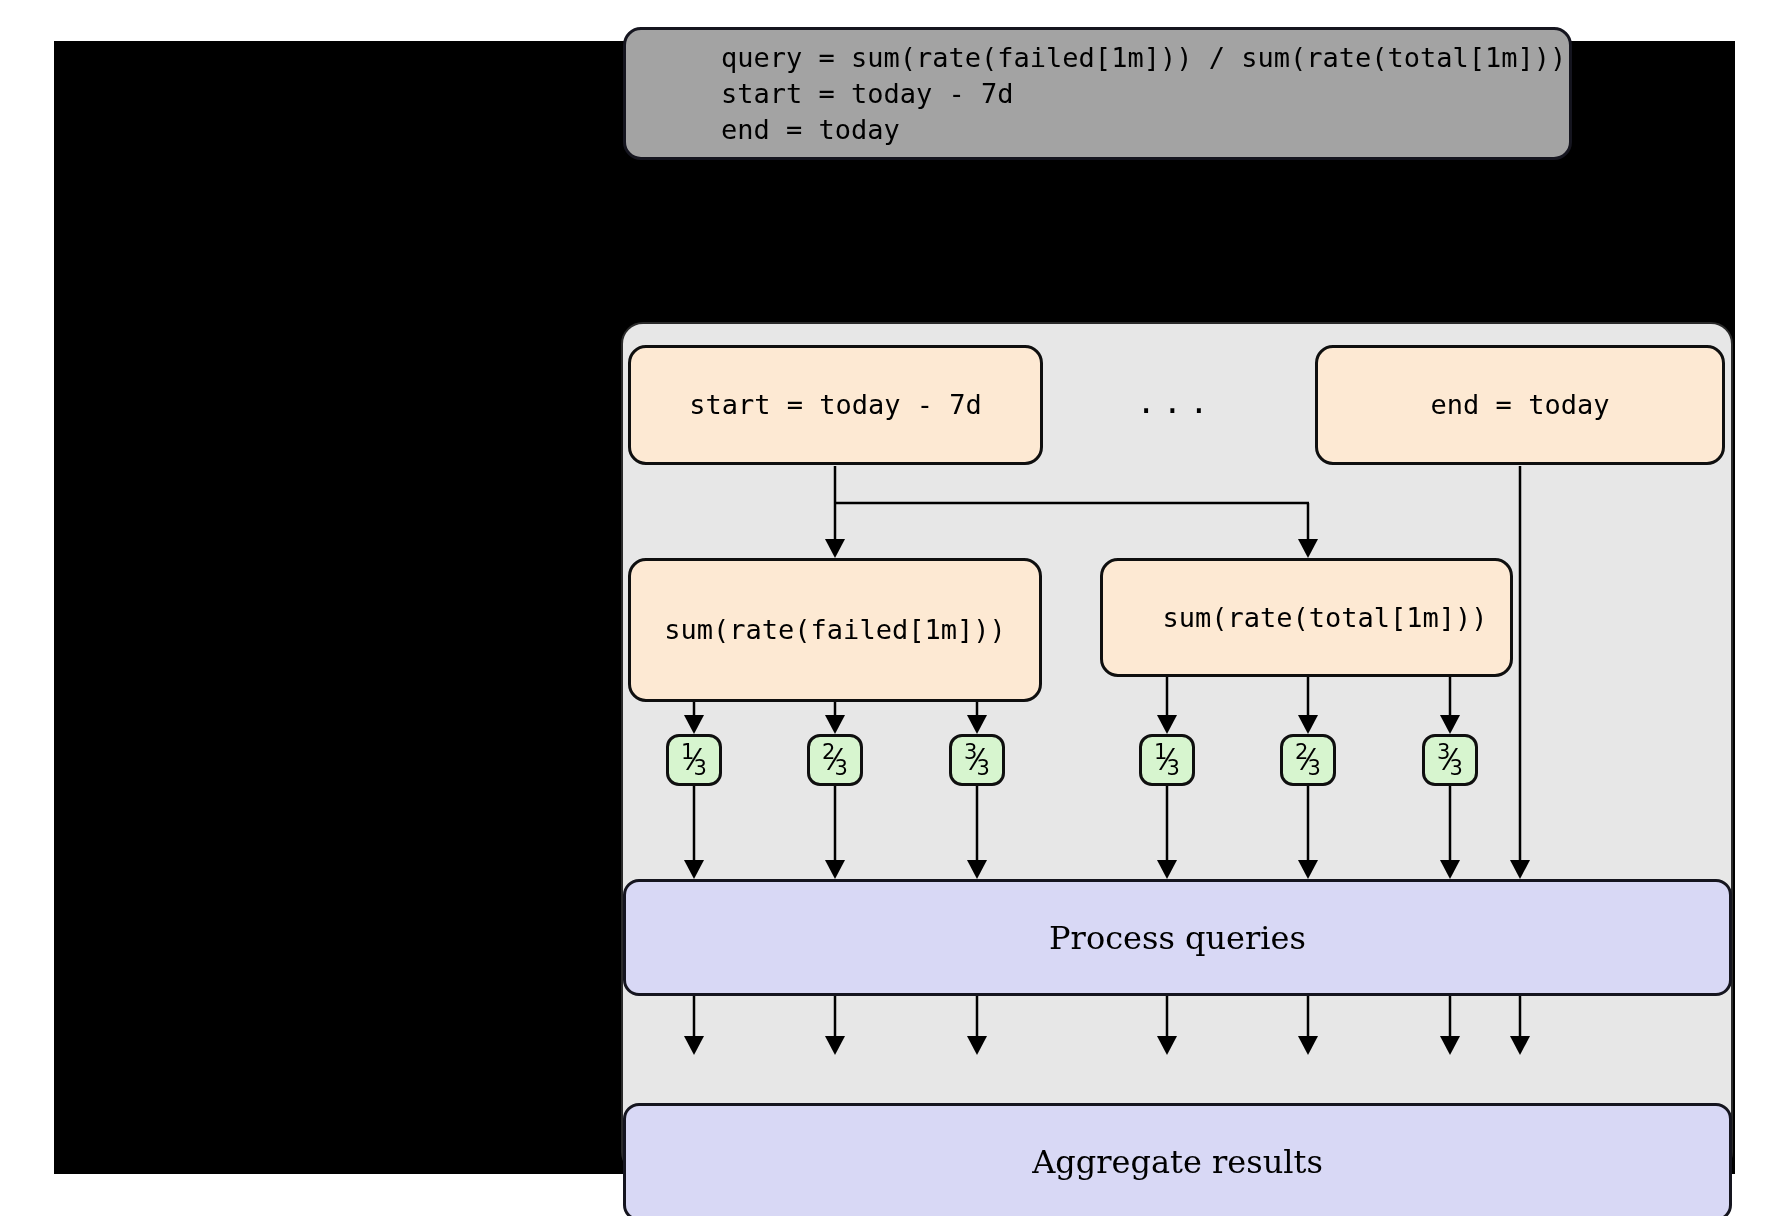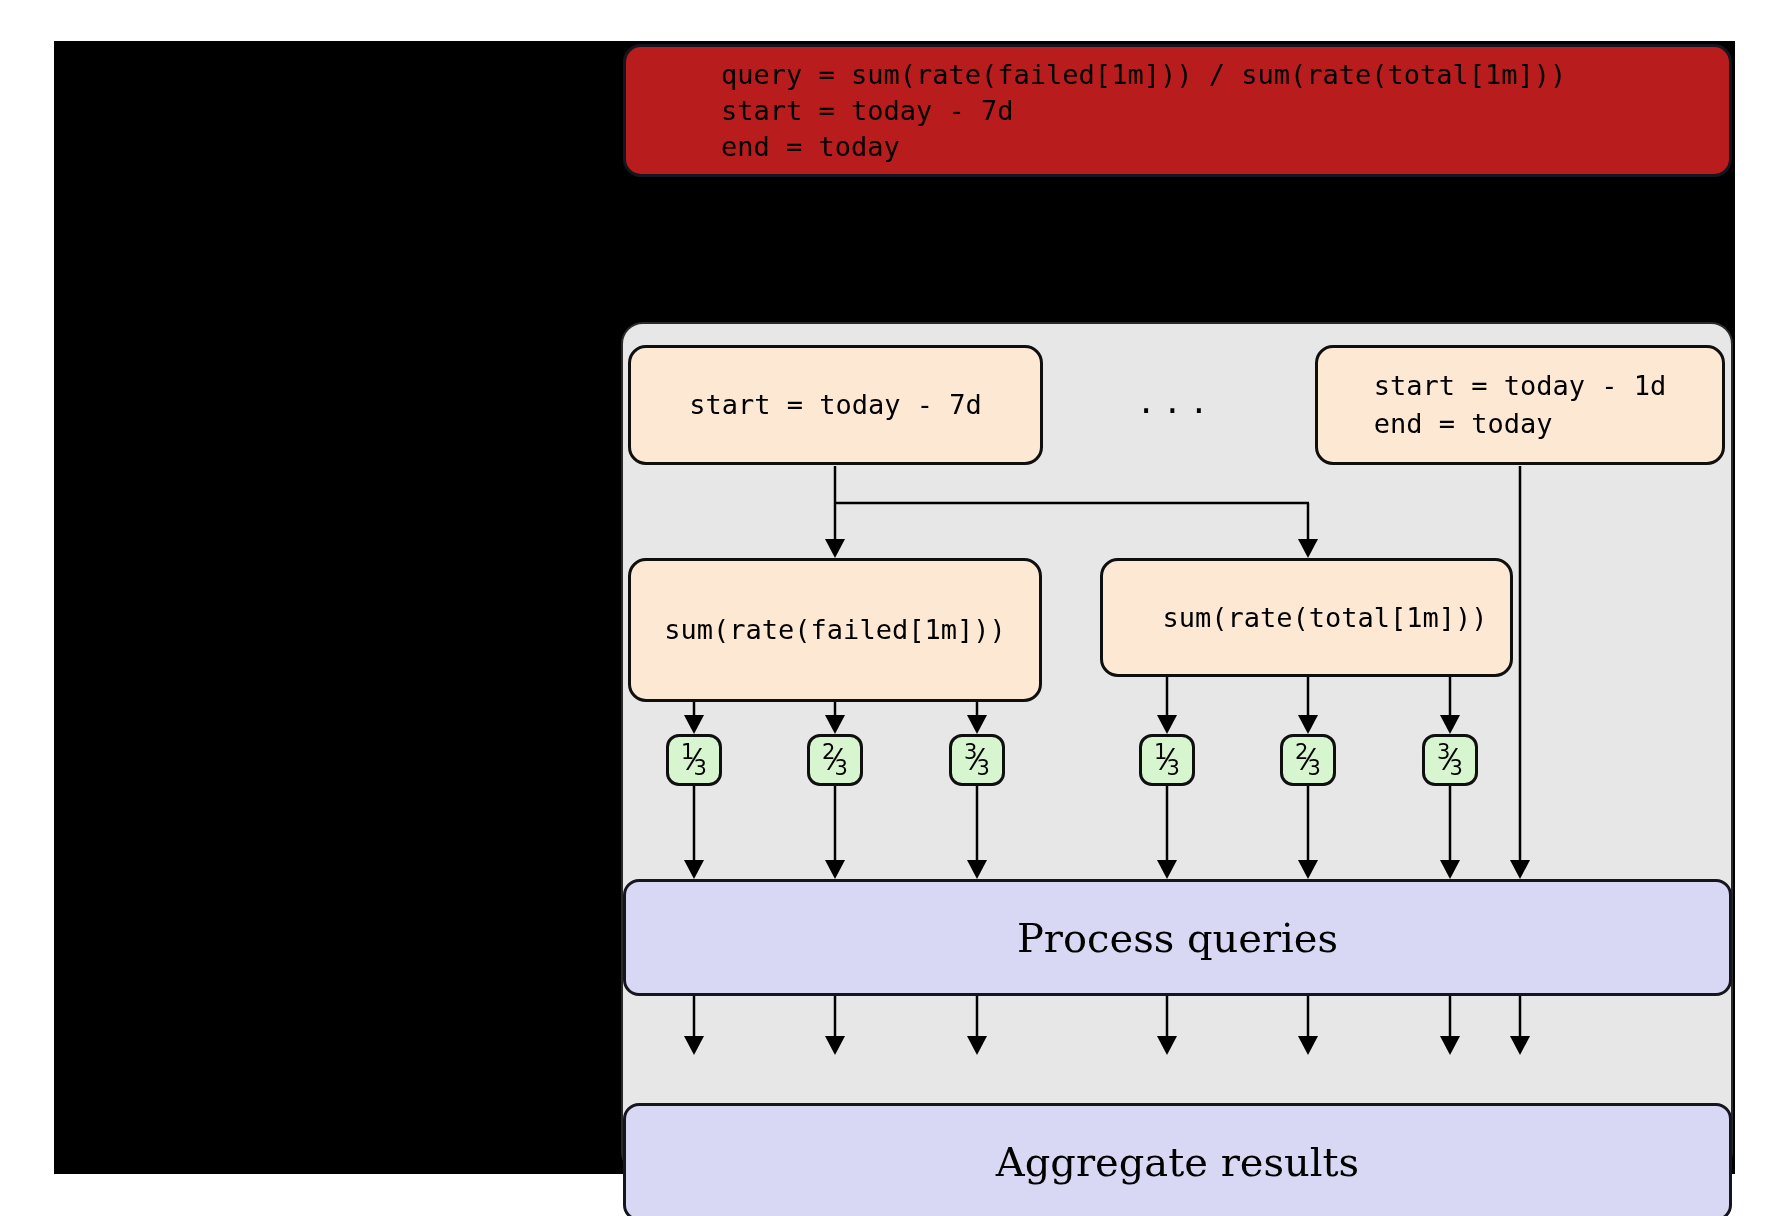--- a/index.html
+++ b/index.html
@@ -7,22 +7,22 @@
     width:1789px;height:1216px;position:relative;background:#ffffff;
     font-family:"DejaVu Sans",sans-serif;overflow:hidden;
   }
   .abs{position:absolute;box-sizing:border-box;}
 
   
   .black-bg{left:54px;top:41px;width:1681px;height:1133px;background:#000000;z-index:0;}
 
   
   .code-box{
-    left:623px;top:44px;width:1109px;height:133px;z-index:2;
-    background:#b91c1c;border:3px solid #15151f;border-radius:18px;
+    left:623px;top:27px;width:949px;height:133px;z-index:2;
+    background:#a3a3a3;border:3px solid #15151f;border-radius:18px;
     display:flex;flex-direction:column;justify-content:center;
     padding-left:95px;
   }
   .code-line{
     font-family:"DejaVu Sans Mono",monospace;font-size:27px;line-height:36px;
     color:#000;white-space:pre;
   }
 
   
   .panel{
@@ -64,21 +64,21 @@
   .badge .den{font-size:21px;position:relative;top:8px;margin-left:-3px;}
   .badge .fslash{font-size:30px;line-height:30px;}
   .b1{left:666px;} .b2{left:807px;} .b3{left:949px;}
   .b4{left:1139px;} .b5{left:1280px;} .b6{left:1422px;}
 
   
   .bar{
     left:623px;width:1109px;z-index:3;
     background:#d8d8f5;border:3px solid #15151f;border-radius:16px;
     display:flex;align-items:center;justify-content:center;
-    font-family:"DejaVu Serif","Liberation Serif",serif;font-size:40px;color:#000;
+    font-family:"DejaVu Serif","Liberation Serif",serif;font-size:32px;color:#000;
   }
   .process-bar{top:879px;height:117px;}
   .aggregate-bar{top:1055px;height:118px;margin-top:48px;}
 </style>
 </head>
 <body>
 
 <div class="abs black-bg"></div>
 
 <div class="abs panel"></div>
@@ -140,21 +140,20 @@
 <div class="abs node range-box-1">
   <div class="inner">
     <div>start = today - 7d</div>
   </div>
 </div>
 
 <div class="abs ellipsis">...</div>
 
 <div class="abs node range-box-2">
   <div class="inner">
-    <div>start = today - 1d</div>
     <div>end = today</div>
   </div>
 </div>
 
 <div class="abs node query-box-1">
   <div class="inner">
     <div>sum(rate(failed[1m]))</div>
   </div>
 </div>
 

